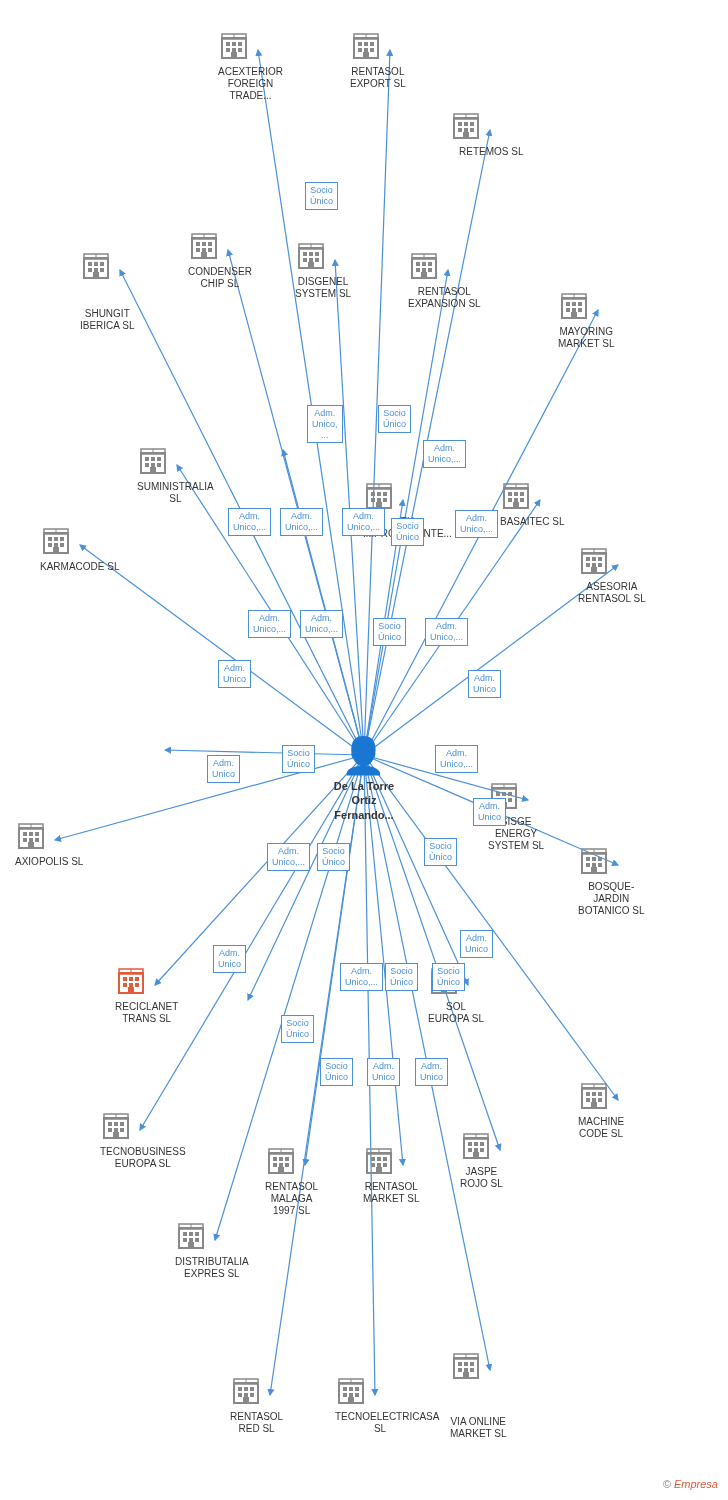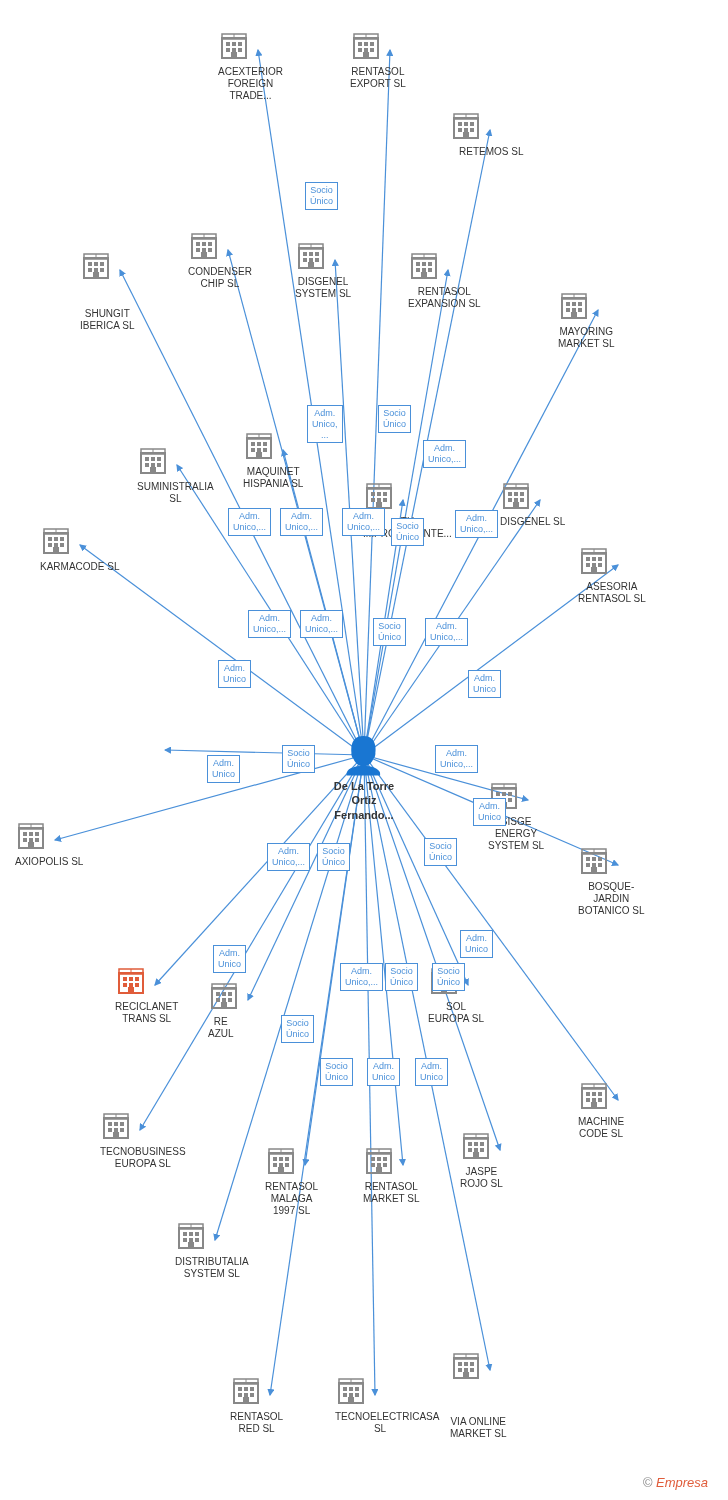--- a/index.html
+++ b/index.html
@@ -68,22 +68,22 @@
       color: #4a90d9;
       font-size: 9px;
       padding: 2px 4px;
       text-align: center;
       white-space: nowrap;
       line-height: 1.2;
     }
     .copyright {
       position: absolute;
       bottom: 10px;
-      right: 20px;
-      font-size: 13px;
+      right: 10px;
+      font-size: 11px;
       color: #888;
       font-style: italic;
     }
     .copyright span {
       color: #e05c3a;
     }
   </style>
 </head>
 <body>
 
@@ -256,36 +256,20 @@
     <rect x="8" y="18" width="4" height="4" fill="#888"></rect>
     <rect x="14" y="18" width="4" height="4" fill="#888"></rect>
     <rect x="20" y="18" width="4" height="4" fill="#888"></rect>
     <rect x="13" y="22" width="6" height="6" fill="#888"></rect>
     <rect x="4" y="4" width="24" height="5" fill="none" stroke="#888" stroke-width="1.5"></rect>
     <line x1="16" y1="4" x2="16" y2="8" stroke="#888" stroke-width="1"></line>
   </svg></div>
       <div class="company-label" style="white-space: pre-line;">MAYORING
 MARKET SL</div>
     </div>
-    <div class="node" style="left: 243px; top: 430px; width: 80px;">
-      <div><svg width="32" height="32" viewBox="0 0 32 32" fill="#888">
-    <rect x="4" y="8" width="24" height="20" fill="none" stroke="#888" stroke-width="2"></rect>
-    <rect x="8" y="12" width="4" height="4" fill="#888"></rect>
-    <rect x="14" y="12" width="4" height="4" fill="#888"></rect>
-    <rect x="20" y="12" width="4" height="4" fill="#888"></rect>
-    <rect x="8" y="18" width="4" height="4" fill="#888"></rect>
-    <rect x="14" y="18" width="4" height="4" fill="#888"></rect>
-    <rect x="20" y="18" width="4" height="4" fill="#888"></rect>
-    <rect x="13" y="22" width="6" height="6" fill="#888"></rect>
-    <rect x="4" y="4" width="24" height="5" fill="none" stroke="#888" stroke-width="1.5"></rect>
-    <line x1="16" y1="4" x2="16" y2="8" stroke="#888" stroke-width="1"></line>
-  </svg></div>
-      <div class="company-label" style="white-space: pre-line;">MAQUINET
-HISPANIA SL</div>
-    </div>
     <div class="node" style="left: 137px; top: 445px; width: 80px;">
       <div><svg width="32" height="32" viewBox="0 0 32 32" fill="#888">
     <rect x="4" y="8" width="24" height="20" fill="none" stroke="#888" stroke-width="2"></rect>
     <rect x="8" y="12" width="4" height="4" fill="#888"></rect>
     <rect x="14" y="12" width="4" height="4" fill="#888"></rect>
     <rect x="20" y="12" width="4" height="4" fill="#888"></rect>
     <rect x="8" y="18" width="4" height="4" fill="#888"></rect>
     <rect x="14" y="18" width="4" height="4" fill="#888"></rect>
     <rect x="20" y="18" width="4" height="4" fill="#888"></rect>
     <rect x="13" y="22" width="6" height="6" fill="#888"></rect>
@@ -332,21 +316,21 @@
     <rect x="8" y="12" width="4" height="4" fill="#888"></rect>
     <rect x="14" y="12" width="4" height="4" fill="#888"></rect>
     <rect x="20" y="12" width="4" height="4" fill="#888"></rect>
     <rect x="8" y="18" width="4" height="4" fill="#888"></rect>
     <rect x="14" y="18" width="4" height="4" fill="#888"></rect>
     <rect x="20" y="18" width="4" height="4" fill="#888"></rect>
     <rect x="13" y="22" width="6" height="6" fill="#888"></rect>
     <rect x="4" y="4" width="24" height="5" fill="none" stroke="#888" stroke-width="1.5"></rect>
     <line x1="16" y1="4" x2="16" y2="8" stroke="#888" stroke-width="1"></line>
   </svg></div>
-      <div class="company-label" style="white-space: pre-line;">DISGENEL SL</div>
+      <div class="company-label" style="white-space: pre-line;">BASAITEC SL</div>
     </div>
     <div class="node" style="left: 578px; top: 545px; width: 80px;">
       <div><svg width="32" height="32" viewBox="0 0 32 32" fill="#888">
     <rect x="4" y="8" width="24" height="20" fill="none" stroke="#888" stroke-width="2"></rect>
     <rect x="8" y="12" width="4" height="4" fill="#888"></rect>
     <rect x="14" y="12" width="4" height="4" fill="#888"></rect>
     <rect x="20" y="12" width="4" height="4" fill="#888"></rect>
     <rect x="8" y="18" width="4" height="4" fill="#888"></rect>
     <rect x="14" y="18" width="4" height="4" fill="#888"></rect>
     <rect x="20" y="18" width="4" height="4" fill="#888"></rect>
@@ -415,36 +399,20 @@
     <rect x="8" y="18" width="4" height="4" fill="#e05c3a"></rect>
     <rect x="14" y="18" width="4" height="4" fill="#e05c3a"></rect>
     <rect x="20" y="18" width="4" height="4" fill="#e05c3a"></rect>
     <rect x="13" y="22" width="6" height="6" fill="#e05c3a"></rect>
     <rect x="4" y="4" width="24" height="5" fill="none" stroke="#e05c3a" stroke-width="1.5"></rect>
     <line x1="16" y1="4" x2="16" y2="8" stroke="#e05c3a" stroke-width="1"></line>
   </svg></div>
       <div class="company-label" style="white-space: pre-line;">RECICLANET
 TRANS SL</div>
     </div>
-    <div class="node" style="left: 208px; top: 980px; width: 80px;">
-      <div><svg width="32" height="32" viewBox="0 0 32 32" fill="#888">
-    <rect x="4" y="8" width="24" height="20" fill="none" stroke="#888" stroke-width="2"></rect>
-    <rect x="8" y="12" width="4" height="4" fill="#888"></rect>
-    <rect x="14" y="12" width="4" height="4" fill="#888"></rect>
-    <rect x="20" y="12" width="4" height="4" fill="#888"></rect>
-    <rect x="8" y="18" width="4" height="4" fill="#888"></rect>
-    <rect x="14" y="18" width="4" height="4" fill="#888"></rect>
-    <rect x="20" y="18" width="4" height="4" fill="#888"></rect>
-    <rect x="13" y="22" width="6" height="6" fill="#888"></rect>
-    <rect x="4" y="4" width="24" height="5" fill="none" stroke="#888" stroke-width="1.5"></rect>
-    <line x1="16" y1="4" x2="16" y2="8" stroke="#888" stroke-width="1"></line>
-  </svg></div>
-      <div class="company-label" style="white-space: pre-line;">RE
-AZUL</div>
-    </div>
     <div class="node" style="left: 428px; top: 965px; width: 80px;">
       <div><svg width="32" height="32" viewBox="0 0 32 32" fill="#888">
     <rect x="4" y="8" width="24" height="20" fill="none" stroke="#888" stroke-width="2"></rect>
     <rect x="8" y="12" width="4" height="4" fill="#888"></rect>
     <rect x="14" y="12" width="4" height="4" fill="#888"></rect>
     <rect x="20" y="12" width="4" height="4" fill="#888"></rect>
     <rect x="8" y="18" width="4" height="4" fill="#888"></rect>
     <rect x="14" y="18" width="4" height="4" fill="#888"></rect>
     <rect x="20" y="18" width="4" height="4" fill="#888"></rect>
     <rect x="13" y="22" width="6" height="6" fill="#888"></rect>
@@ -477,21 +445,21 @@
     <rect x="14" y="12" width="4" height="4" fill="#888"></rect>
     <rect x="20" y="12" width="4" height="4" fill="#888"></rect>
     <rect x="8" y="18" width="4" height="4" fill="#888"></rect>
     <rect x="14" y="18" width="4" height="4" fill="#888"></rect>
     <rect x="20" y="18" width="4" height="4" fill="#888"></rect>
     <rect x="13" y="22" width="6" height="6" fill="#888"></rect>
     <rect x="4" y="4" width="24" height="5" fill="none" stroke="#888" stroke-width="1.5"></rect>
     <line x1="16" y1="4" x2="16" y2="8" stroke="#888" stroke-width="1"></line>
   </svg></div>
       <div class="company-label" style="white-space: pre-line;">DISTRIBUTALIA
-SYSTEM SL</div>
+EXPRES SL</div>
     </div>
     <div class="node" style="left: 265px; top: 1145px; width: 80px;">
       <div><svg width="32" height="32" viewBox="0 0 32 32" fill="#888">
     <rect x="4" y="8" width="24" height="20" fill="none" stroke="#888" stroke-width="2"></rect>
     <rect x="8" y="12" width="4" height="4" fill="#888"></rect>
     <rect x="14" y="12" width="4" height="4" fill="#888"></rect>
     <rect x="20" y="12" width="4" height="4" fill="#888"></rect>
     <rect x="8" y="18" width="4" height="4" fill="#888"></rect>
     <rect x="14" y="18" width="4" height="4" fill="#888"></rect>
     <rect x="20" y="18" width="4" height="4" fill="#888"></rect>

